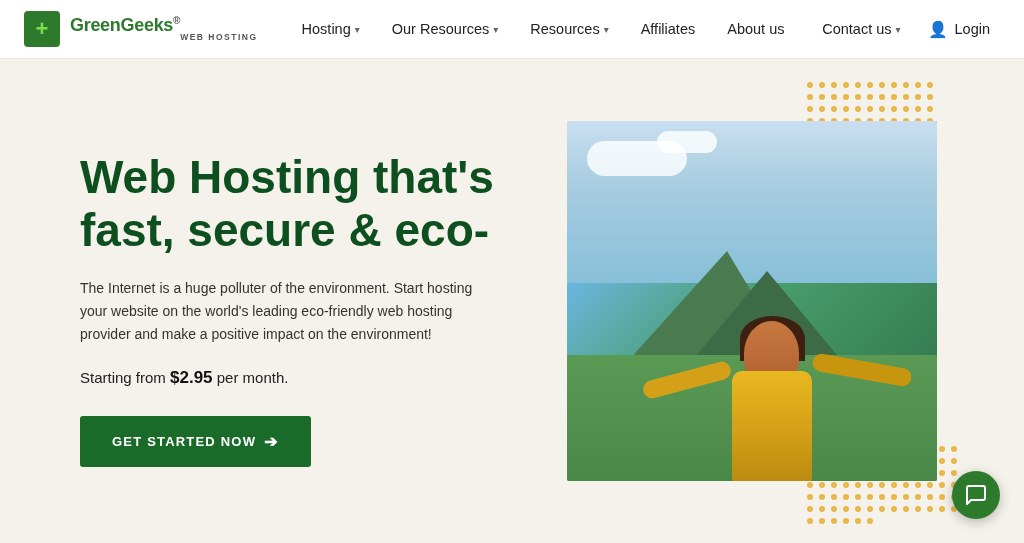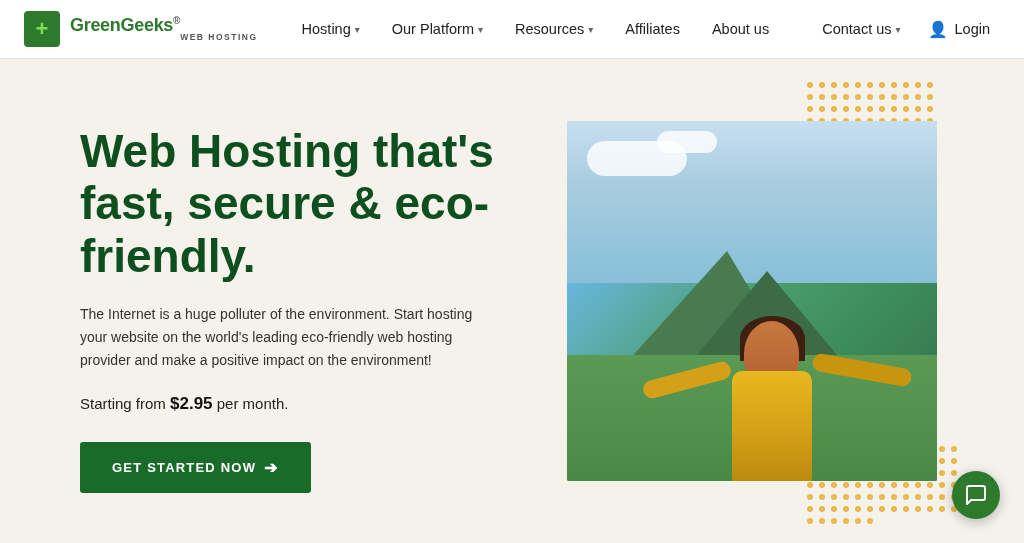--- a/index.html
+++ b/index.html
@@ -361,21 +361,21 @@
       <span class="logo-sub">WEB HOSTING</span>
     </div>
   </div>
 
   <div class="nav-links">
     <div class="nav-item">
       <span>Hosting</span>
       <span class="nav-chevron">▾</span>
     </div>
     <div class="nav-item">
-      <span>Our Platform</span>
+      <span>Our Resources</span>
       <span class="nav-chevron">▾</span>
     </div>
     <div class="nav-item">
       <span>Resources</span>
       <span class="nav-chevron">▾</span>
     </div>
     <div class="nav-item">
       <span>Affiliates</span>
     </div>
     <div class="nav-item">
@@ -393,21 +393,20 @@
       <span>Login</span>
     </div>
   </div>
 </nav>
 
 <section class="hero">
   <div class="hero-left">
     <h1 class="hero-heading">
       <span>Web Hosting that's</span><br>
       <span>fast, secure &amp; eco-</span><br>
-      <span>friendly.</span>
     </h1>
     <p class="hero-desc">The Internet is a huge polluter of the environment. Start hosting your website on the world's leading eco-friendly web hosting provider and make a positive impact on the environment!</p>
     <p class="hero-price">
       <span>Starting from </span><strong>$2.95</strong><span> per month.</span>
     </p>
     <button class="cta-btn">
       <span>GET STARTED NOW</span>
       <span class="cta-arrow">➔</span>
     </button>
   </div>

